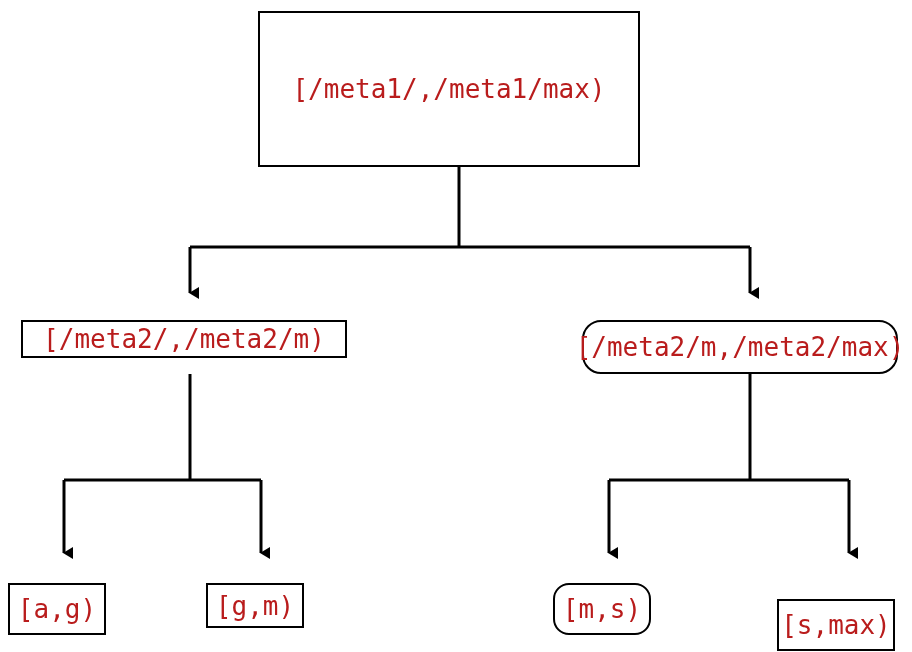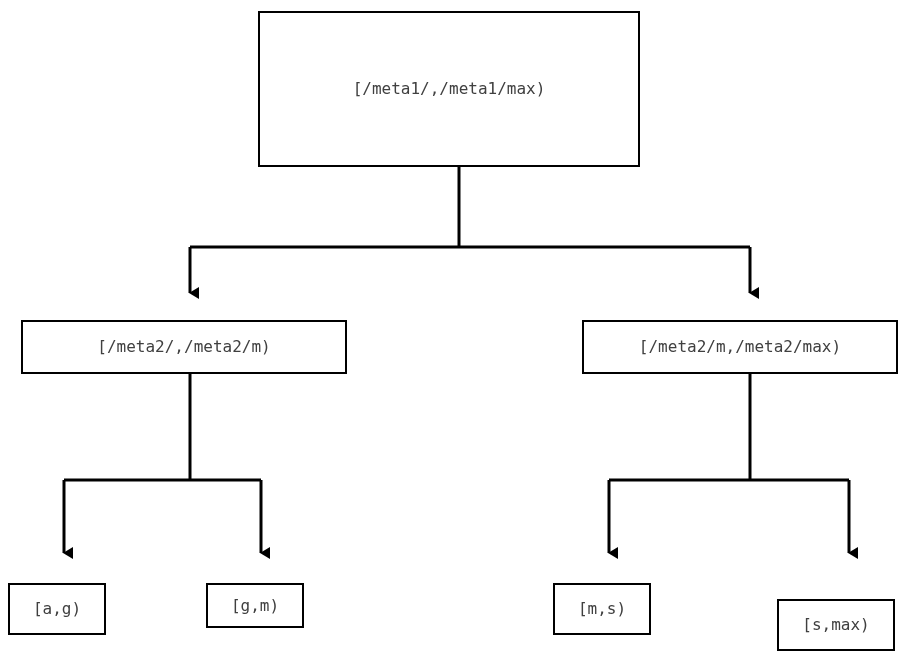--- a/index.html
+++ b/index.html
@@ -28,65 +28,67 @@
     border: 2px solid #000000;
     background: #ffffff;
     display: flex;
     align-items: center;
     justify-content: center;
     color: #000000;
     white-space: pre;
   }
   .node-label {
     font-family: "DejaVu Sans Mono", "Liberation Mono", monospace;
-    font-size: 16px;
+    font-size: 26px;
     line-height: 1;
     letter-spacing: 0px;
-    color: #404040;
+    color: #b91c1c;
     white-space: pre;
   }
   
   #node-root {
     left: 258px;
     top: 11px;
     width: 382px;
     height: 156px;
   }
   
   #node-left-mid {
     left: 21px;
     top: 320px;
     width: 326px;
-    height: 54px;
+    height: 38px;
   }
   #node-right-mid {
     left: 582px;
     top: 320px;
     width: 316px;
     height: 54px;
+    border-radius: 19px;
   }
   
   #node-leaf-0 {
     left: 8px;
     top: 583px;
     width: 98px;
     height: 52px;
     text-align: right;
   }
   #node-leaf-1 {
     left: 206px;
     top: 583px;
     width: 98px;
     height: 45px;
   }
   #node-leaf-2 {
     left: 553px;
     top: 583px;
     width: 98px;
     height: 52px;
+    border-radius: 16px;
   }
   #node-leaf-3 {
     left: 777px;
     top: 583px;
     width: 118px;
     height: 52px;
     margin-top: 16px;
   }
 </style>
 </head>

